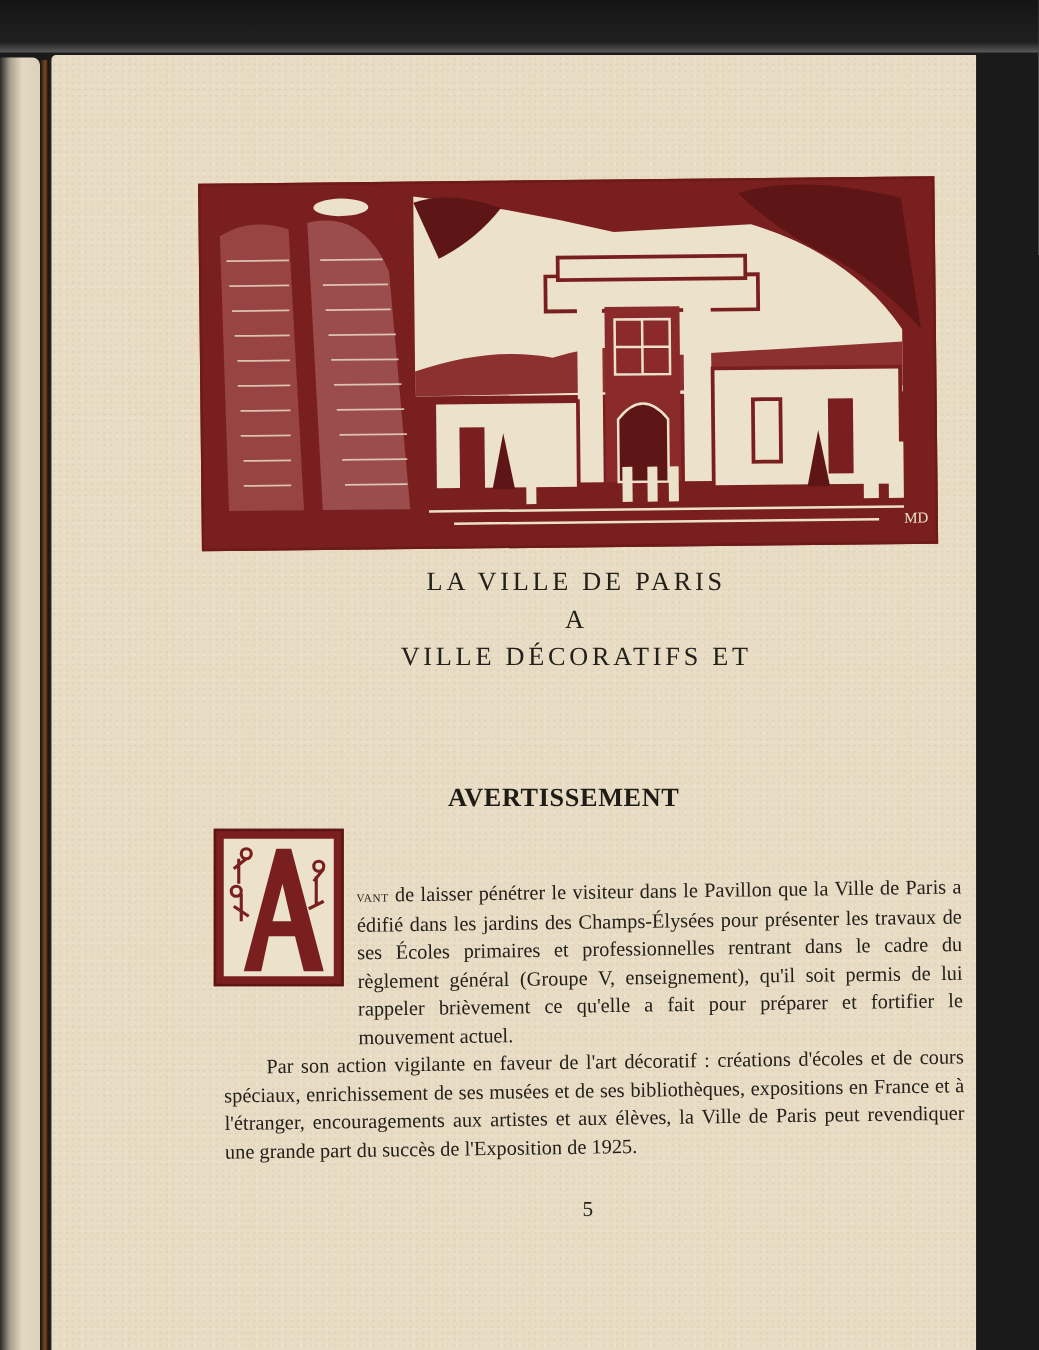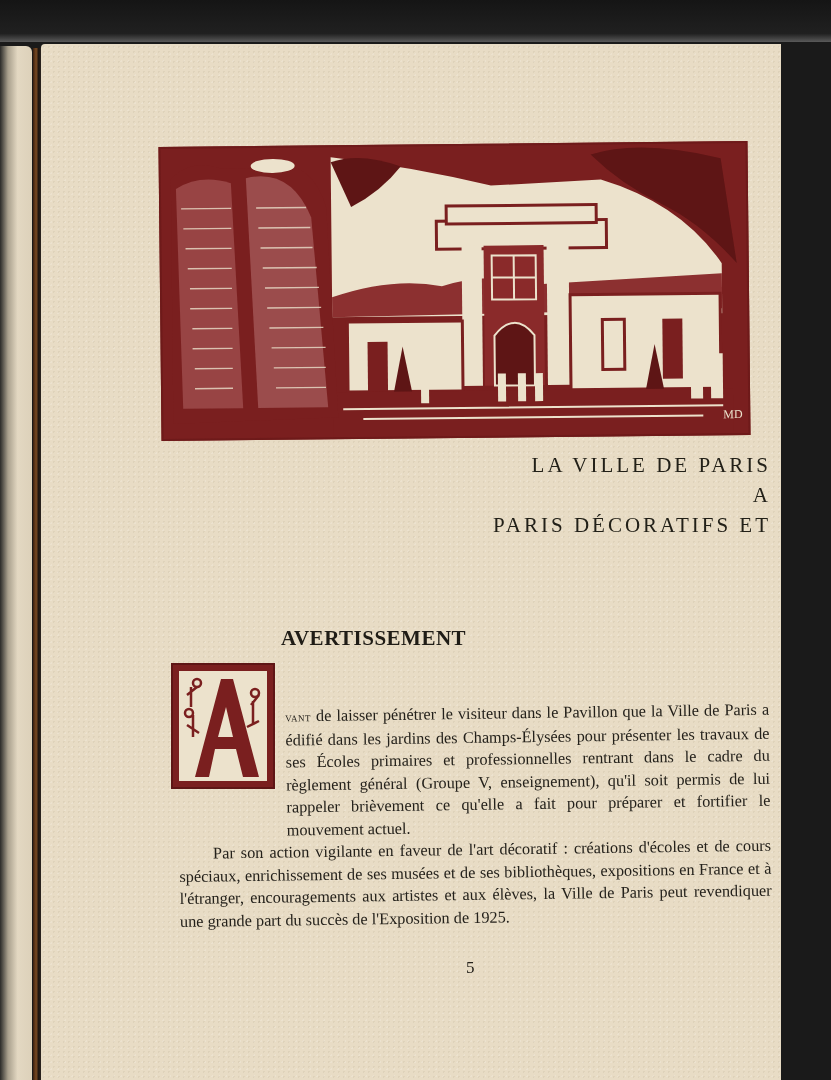--- a/index.html
+++ b/index.html
@@ -32,26 +32,26 @@
   }
   .engraving {
     position: absolute; left: 119px; top: 100px; width: 585px; height: 290px;
     background: #7a1f1f; border: 2px solid #6e1a1a;
     transform: rotate(-0.6deg);
     overflow: hidden;
   }
   .engraving svg { width: 100%; height: 100%; display: block; }
   .title-block {
     position: absolute; left: 110px; top: 406px; width: 620px;
-    text-align: right; color: #222018;
+    text-align: center; color: #222018;
     letter-spacing: 3px; font-size: 21px; line-height: 30px;
   }
   .title-block div { white-space: nowrap; }
   .section-heading {
-    position: absolute; left: 240px; top: 582px; width: 340px; text-align: left;
+    position: absolute; left: 240px; top: 582px; width: 340px; text-align: center;
     font-size: 21px; font-weight: bold; color: #1f1c16; letter-spacing: 0.5px;
   }
   .dropcap {
     position: absolute; left: 130px; top: 619px; width: 100px; height: 122px;
     background: #7a1f1f; border: 2px solid #5e1515;
   }
   .dropcap svg { width: 100%; height: 100%; display: block; }
   .body-text {
     position: absolute; left: 136px; top: 663px; width: 592px;
     font-size: 16.3px; line-height: 22.5px; color: #24211b;
@@ -124,21 +124,21 @@
         <path d="M170 15 Q200 5 240 20 Q220 45 190 60 Z"></path>
       </g>
 
       <text x="560" y="275" font-size="12" fill="#ece2cc" font-family="Liberation Serif, serif">MD</text>
     </svg>
   </div>
 
   <div class="title-block">
     <div>LA VILLE DE PARIS</div>
     <div>A</div>
-    <div>PARIS DÉCORATIFS ET</div>
+    <div>VILLE DÉCORATIFS ET</div>
   </div>
 
   <div class="section-heading">AVERTISSEMENT</div>
 
   <div class="dropcap">
     <svg viewBox="0 0 100 122">
       <rect x="6" y="6" width="88" height="110" fill="#ece2cc"></rect>
       <path d="M22 112 L48 14 L60 14 L86 112 L70 112 L63 84 L42 84 L36 112 Z M45 72 L60 72 L53 42 Z" fill="#7a1f1f"></path>
       <g stroke="#7a1f1f" stroke-width="2.5" fill="none">
         <path d="M14 30 l10 -8 M18 22 v20 M14 60 l12 8 M20 50 v22"></path>

